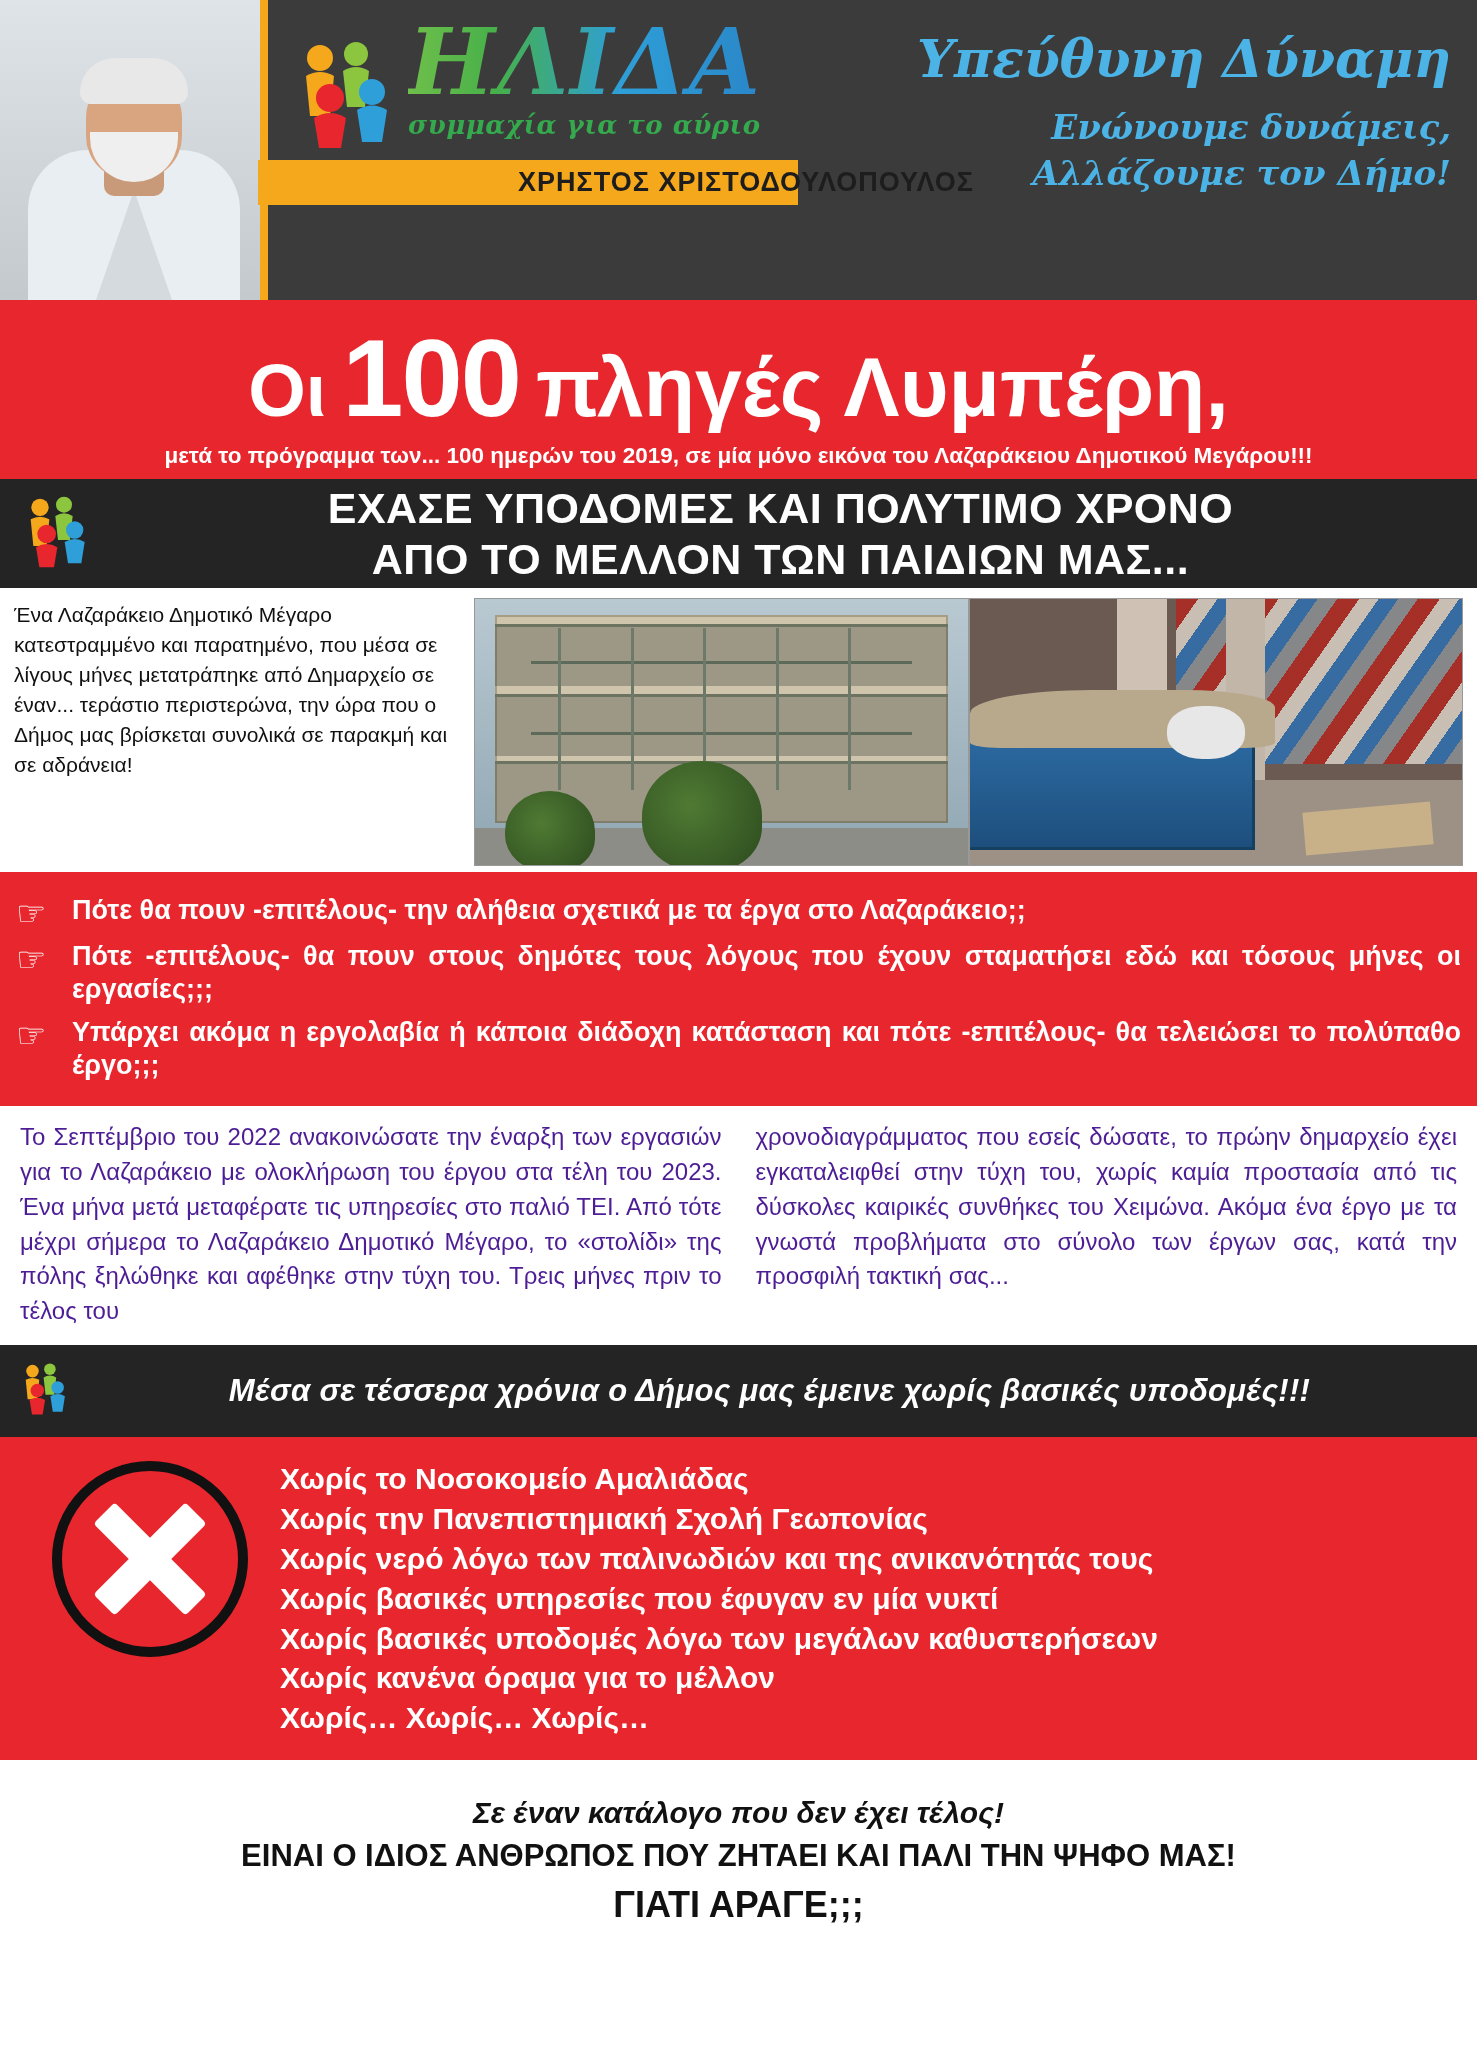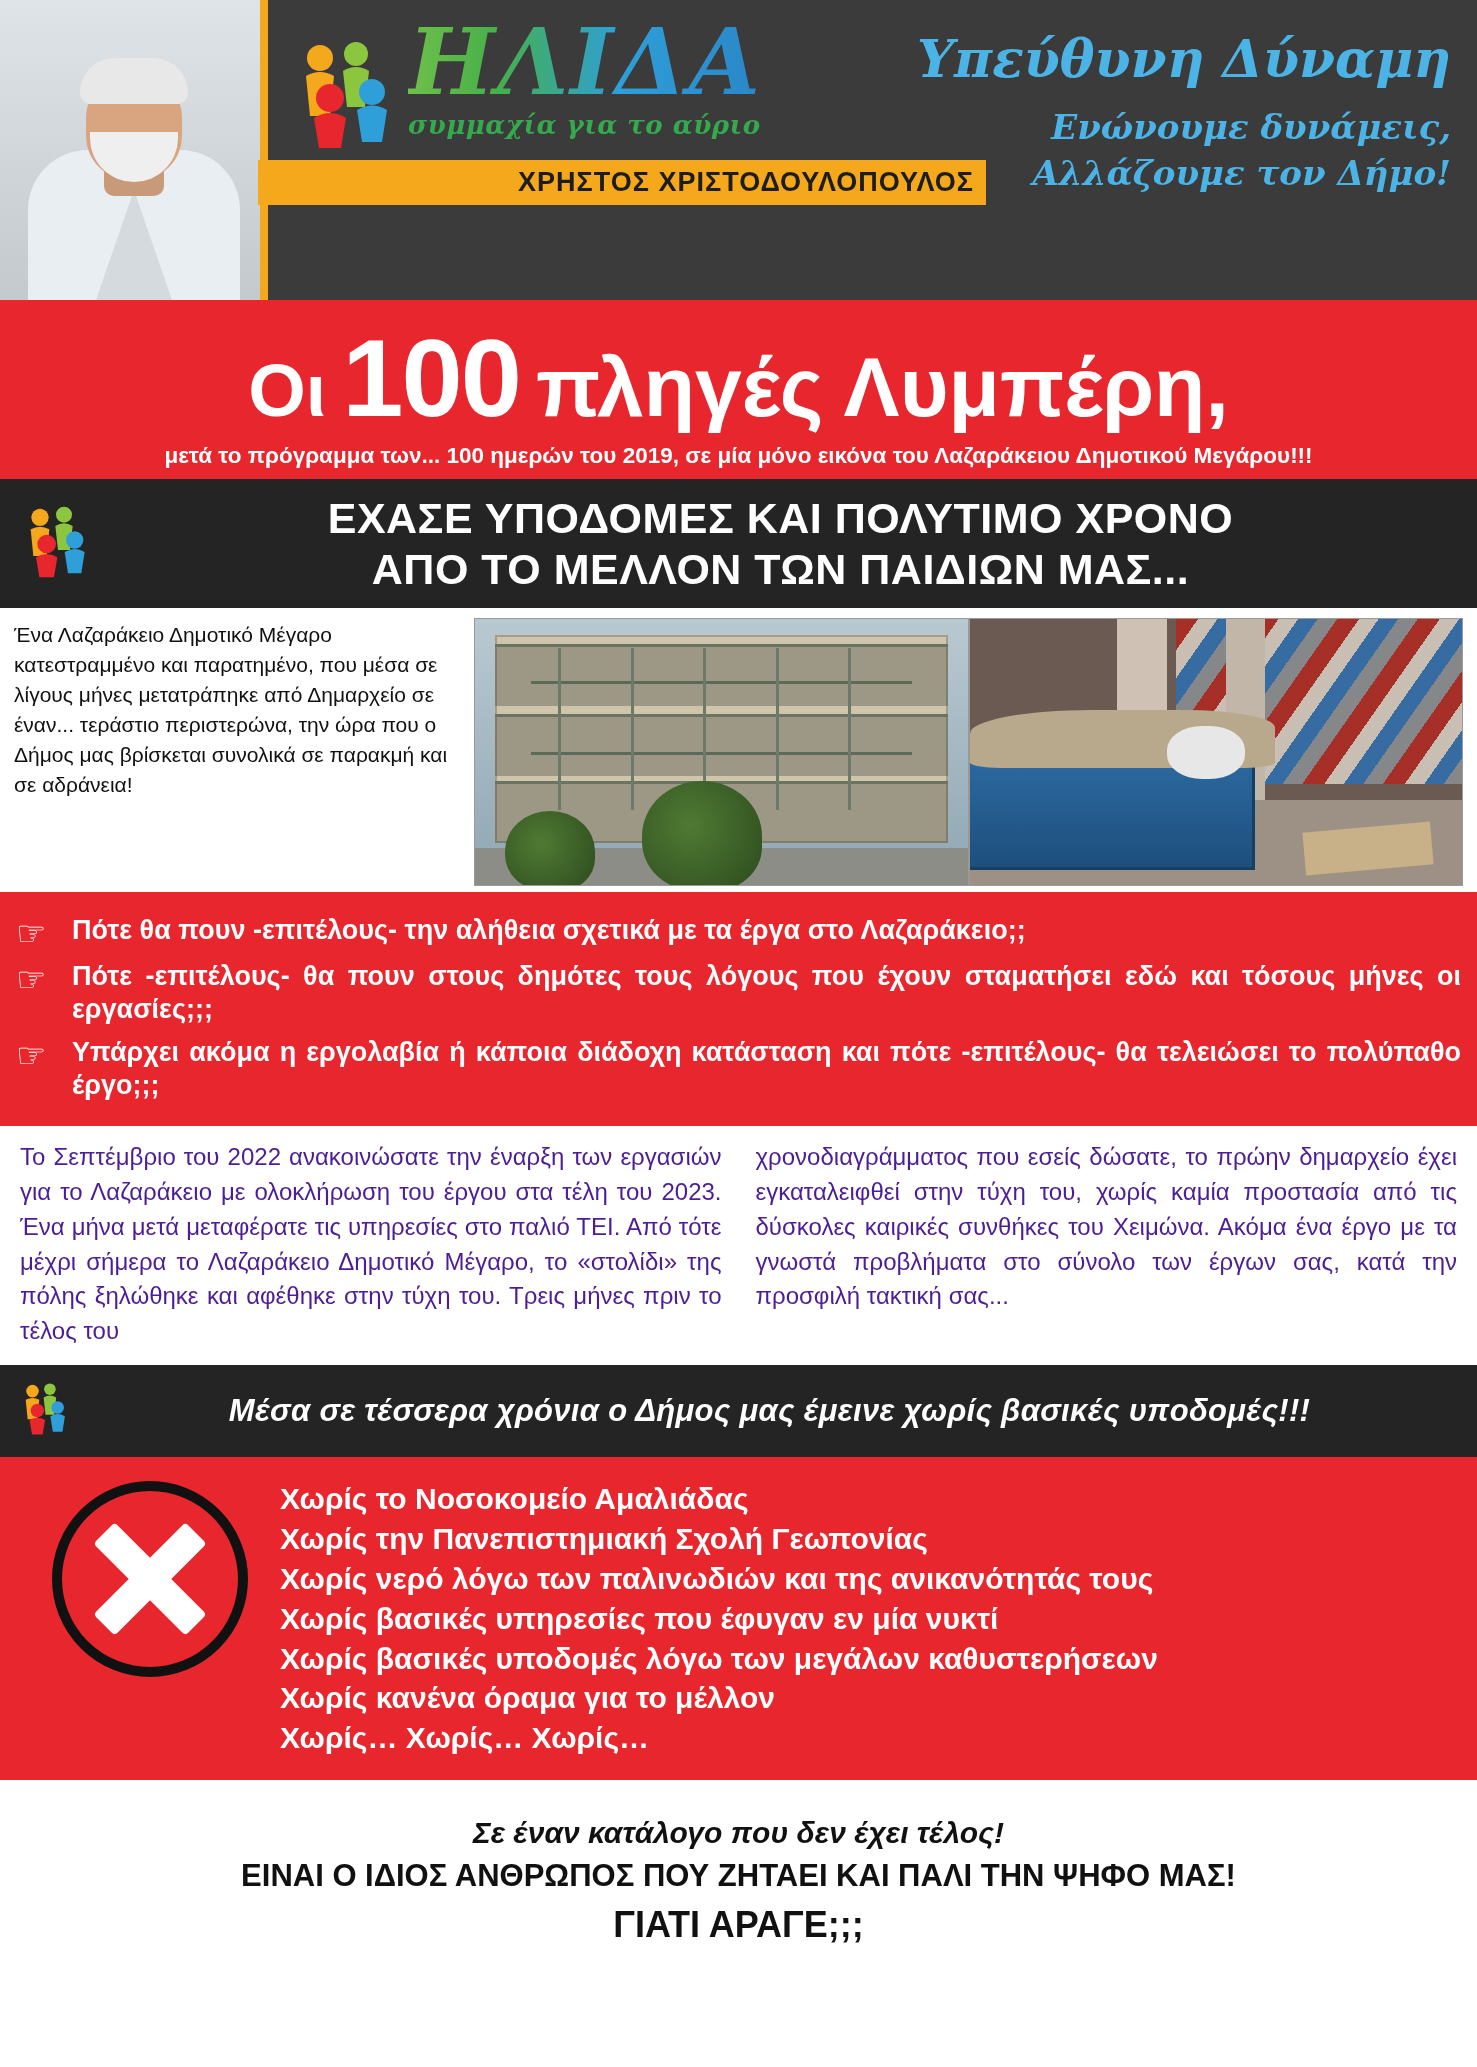--- a/index.html
+++ b/index.html
@@ -35,21 +35,21 @@
     font-size:92px; letter-spacing:2px;
     background:linear-gradient(90deg,#6fbf4a 0%, #46b04a 25%, #2e9fd8 60%, #2a86c8 100%);
     -webkit-background-clip:text; background-clip:text; color:transparent;
     line-height:1;
   }
   .logo-sub {
     font-family:"DejaVu Serif", serif; font-style:italic; font-weight:bold;
     font-size:26px; color:#35a94d; margin-top:2px; letter-spacing:0.5px;
   }
   .logo-name {
-    position:absolute; left:-10px; top:160px; width:728px;
+    position:absolute; left:-10px; top:160px; width:540px;
     background:#f5a81c; color:#1d1d1d; font-weight:bold; font-size:27px;
     letter-spacing:1px; padding:7px 0 7px 260px; white-space:nowrap;
   }
 
   .header-slogan { flex:1; position:relative; padding-top:30px; padding-right:26px; text-align:right; }
   .slogan-main {
     font-family:"DejaVu Serif", serif; font-style:italic; font-weight:bold;
     font-size:52px; color:#4bb3e6; line-height:1.1;
   }
   .slogan-sub {
@@ -59,21 +59,21 @@
 
   
   .hero { background:#e8262d; padding:14px 18px 10px 18px; }
   .hero-line { display:flex; align-items:baseline; justify-content:center; color:#fff; }
   .hero-oi { font-size:74px; font-weight:bold; }
   .hero-100 { font-size:110px; font-weight:bold; margin:0 16px; letter-spacing:-2px; }
   .hero-rest { font-size:84px; font-weight:bold; }
   .hero-sub { color:#fff; font-size:22.5px; font-weight:bold; text-align:center; margin-top:2px; }
 
   
-  .dark-banner { background:#242424; display:flex; align-items:center; padding:14px 20px; }
+  .dark-banner { background:#242424; display:flex; align-items:center; padding:4px 20px; }
   .dark-banner .mini-logo { width:84px; flex:0 0 84px; }
   .dark-banner-text { flex:1; text-align:center; color:#fff; font-size:43px; font-weight:bold; line-height:1.18; letter-spacing:0.5px; }
 
   
   .intro-row { display:flex; padding:10px 14px 6px 14px; align-items:stretch; }
   .intro-text { width:460px; font-size:21px; line-height:1.42; color:#111; padding-top:2px; }
   .photo-box { flex:1; height:268px; position:relative; overflow:hidden; border:1px solid #999; }
 
   
   .bp { background:linear-gradient(#9fb7c4,#7e96a4); }

